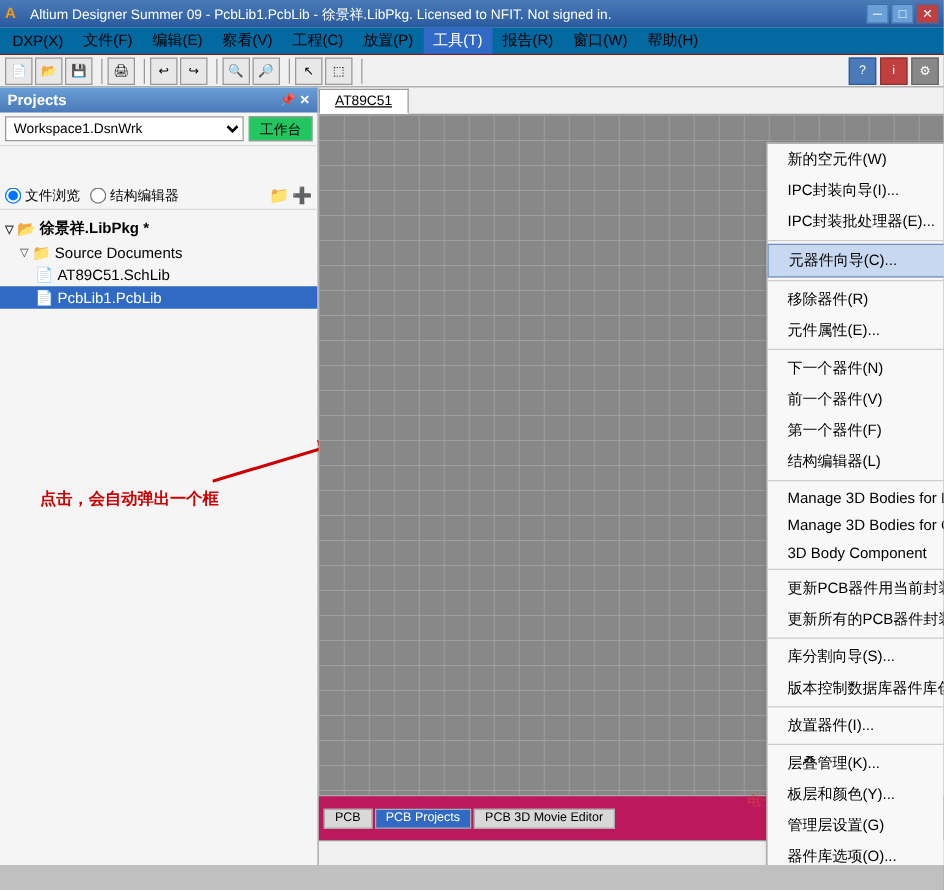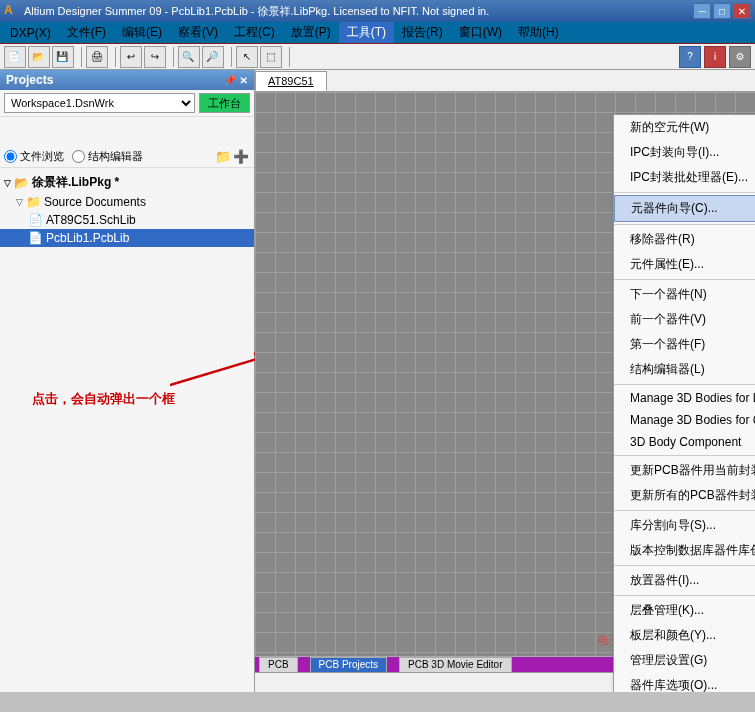--- a/index.html
+++ b/index.html
@@ -541,21 +541,21 @@
         <span>管理层设置(G)</span>
 
       </div>
 
       <div class="dropdown-item">
         <span>器件库选项(O)...</span>
       </div>
 
     </div>
 
-    <div style="position:absolute;bottom:20px;left:0;right:0;height:16px;background:#a21caf;border-top:1px solid #aaa;display:flex;align-items:center;padding:0 4px;gap:12px;">
+    <div style="position:absolute;bottom:20px;left:0;right:0;height:36px;background:#be185d;border-top:1px solid #aaa;display:flex;align-items:center;padding:0 4px;gap:2px;">
       <div class="bottom-tab">PCB</div>
       <div class="bottom-tab active">PCB Projects</div>
       <div class="bottom-tab">PCB 3D Movie Editor</div>
     </div>
 
     <div style="position:absolute;bottom:0;left:0;right:0;height:20px;background:#f0f0f0;border-top:1px solid #999;display:flex;align-items:center;padding:0 4px;font-size:11px;">
       <span></span>
     </div>
 
     <div style="position:absolute;bottom:44px;right:8px;font-size:11px;color:#cc4444;opacity:0.8;">电子发烧友 www.elecfans.com</div>

